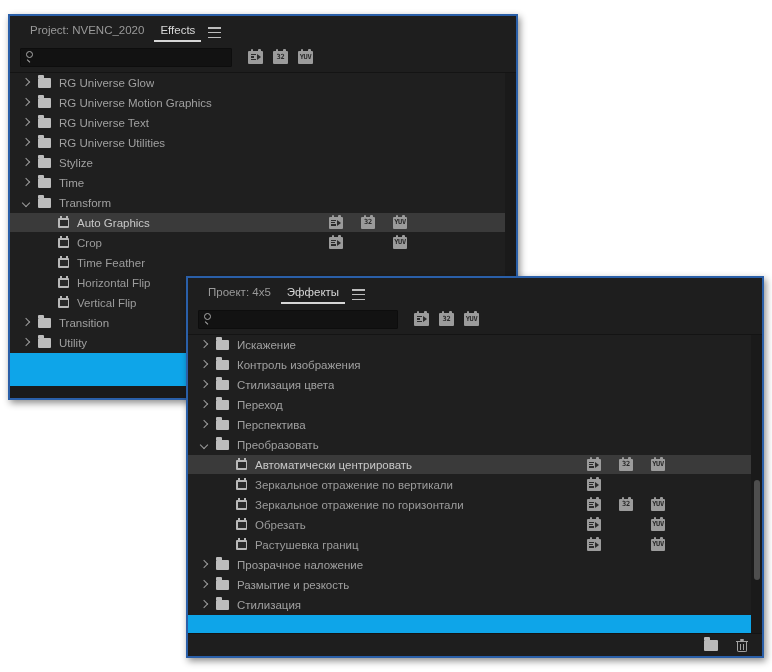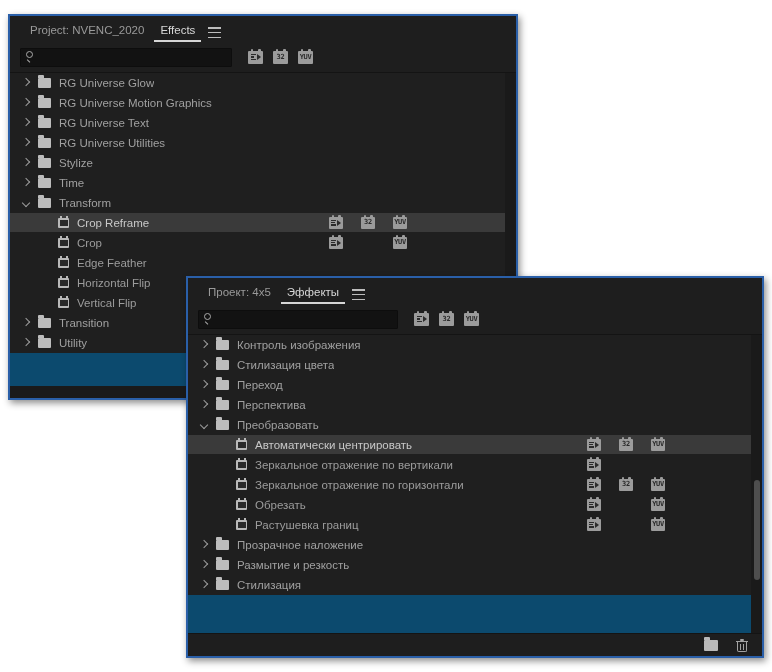--- a/index.html
+++ b/index.html
@@ -143,21 +143,21 @@
     border-left:4px solid #2b2b2b;
     border-top:3px solid transparent;
     border-bottom:3px solid transparent;
   }
   .badge.small{width:14px;height:12px;}
 
   
   .treewrap{
     flex:1;
     position:relative;
-    background:#0c4a6e;
+    background:#0ea5e9;
     overflow:hidden;
     border-top:1px solid #141414;
   }
   .tree{position:absolute;inset:0;}
   .row{
     height:20px;
     display:flex;align-items:center;
     font-size:11.5px;
     color:#a0a0a0;
     position:relative;
@@ -321,21 +321,21 @@
         <div class="row">
           <span class="arrow open"></span>
           <span class="folder" style="margin-left: 6px;"></span>
           <span class="label">Transform</span>
         </div>
         <div class="row child selected">
           <span class="arrow none"></span>
           <span class="effect-ico" style="margin-left: 26px;">
             <span class="inner"></span>
           </span>
-          <span class="label">Crop Reframe</span>
+          <span class="label">Auto Graphics</span>
           <span class="rowbadges" style="left: 310px;">
             <span class="bslot">
               <span class="badge accel small">
                 <span class="acc-lines">
                   <i></i>
                   <i></i>
                   <i></i>
                 </span>
                 <span class="acc-tri"></span>
               </span>
@@ -375,21 +375,21 @@
                 <span>YUV</span>
               </span>
             </span>
           </span>
         </div>
         <div class="row child">
           <span class="arrow none"></span>
           <span class="effect-ico" style="margin-left: 26px;">
             <span class="inner"></span>
           </span>
-          <span class="label">Edge Feather</span>
+          <span class="label">Time Feather</span>
         </div>
         <div class="row child">
           <span class="arrow none"></span>
           <span class="effect-ico" style="margin-left: 26px;">
             <span class="inner"></span>
           </span>
           <span class="label">Horizontal Flip</span>
         </div>
         <div class="row child">
           <span class="arrow none"></span>
@@ -449,20 +449,25 @@
         <span>YUV</span>
       </div>
     </div>
   </div>
 
   <div class="treewrap">
     <div class="tree" id="tree-ru">
         <div class="row">
           <span class="arrow closed"></span>
           <span class="folder" style="margin-left: 6px;"></span>
+          <span class="label">Искажение</span>
+        </div>
+        <div class="row">
+          <span class="arrow closed"></span>
+          <span class="folder" style="margin-left: 6px;"></span>
           <span class="label">Контроль изображения</span>
         </div>
         <div class="row">
           <span class="arrow closed"></span>
           <span class="folder" style="margin-left: 6px;"></span>
           <span class="label">Стилизация цвета</span>
         </div>
         <div class="row">
           <span class="arrow closed"></span>
           <span class="folder" style="margin-left: 6px;"></span>

